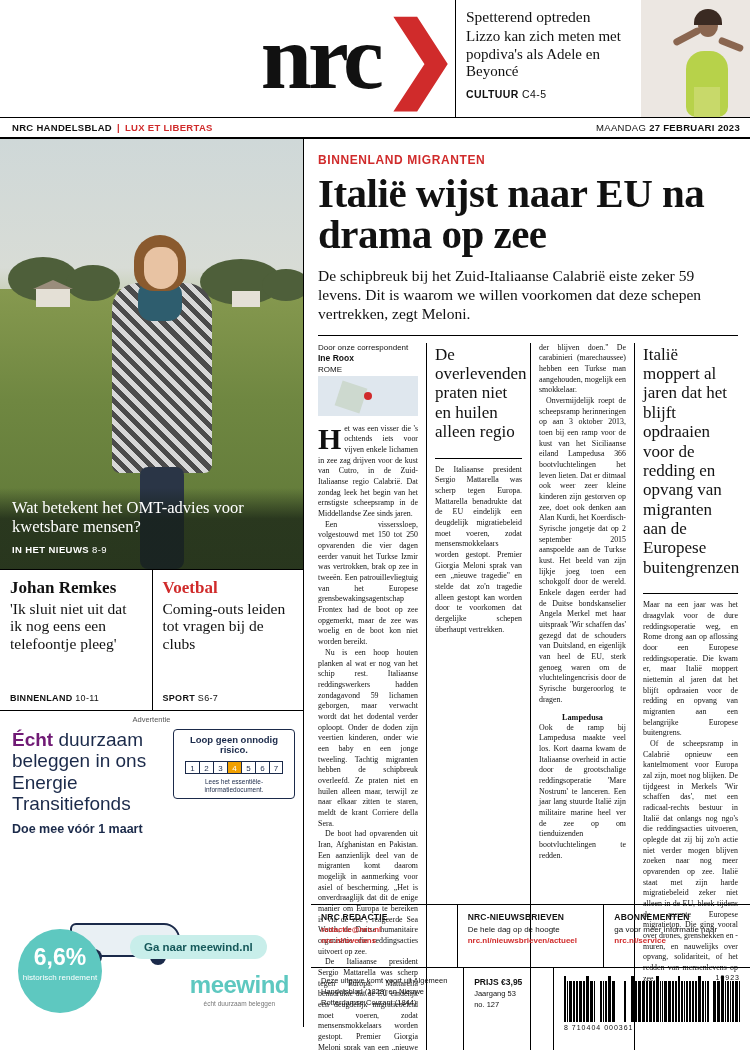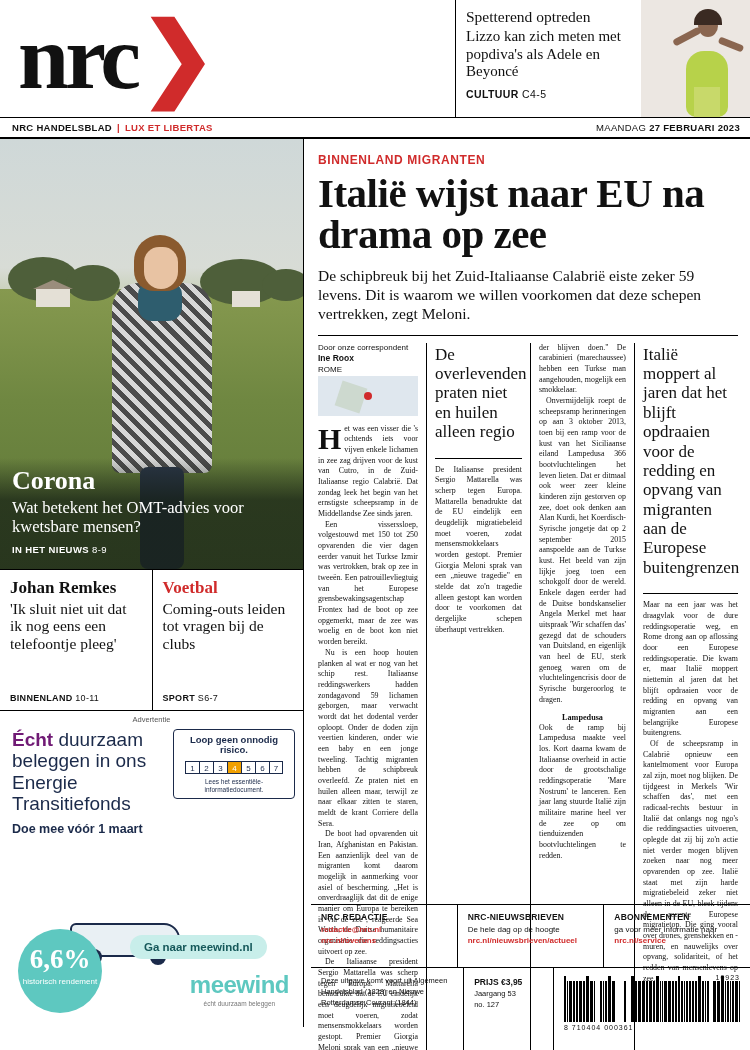--- a/index.html
+++ b/index.html
@@ -9,21 +9,21 @@
     background:#ffffff;
     font-family:"Liberation Serif", serif;
     color:#111;
     overflow:hidden;
     position:relative;
   }
   .page { width:750px; height:1050px; position:relative; }
 
   
   .topstrip { display:flex; height:118px; border-bottom:1px solid #000; }
-  .logo-area { width:455px; position:relative; padding:14px 0 0 18px; }
+  .logo-area { width:455px; position:relative; padding:14px 0 0 18px;text-align:right; }
   .nrc-logo { font-family:"Liberation Serif", serif; font-weight:bold; font-size:92px; letter-spacing:-4px; line-height:0.95; color:#111; }
   .nrc-arrow { display:inline-block; color:#d02b2b; font-size:92px; font-weight:bold; vertical-align:top; margin-left:2px;}
   .promo { flex:1; border-left:1px solid #000; display:flex; position:relative; overflow:hidden; }
   .promo-text { padding:8px 4px 4px 10px; width:185px; }
   .promo-title { font-weight:normal; font-size:15.5px; line-height:1.1; margin-bottom:3px; }
   .promo-sub { font-size:15px; line-height:1.18; font-family:"Liberation Serif", serif; }
   .promo-cat { font-size:10.5px; font-weight:bold; font-family:"Liberation Sans", sans-serif; margin-top:7px; letter-spacing:0.4px;}
   .promo-cat span { font-weight:normal; }
   .promo-img { flex:1; position:relative; background:#ece7e2; }
   .promo-figure { position:absolute; right:6px; bottom:0; width:74px; height:112px; }
@@ -94,21 +94,21 @@
   .ad-risk-t { font-family:"Liberation Sans", sans-serif; font-size:9.5px; font-weight:bold; color:#1b2a4a; line-height:1.1; }
   .scale { display:flex; justify-content:center; margin:5px 0 4px; }
   .scale div { width:14px; height:13px; border:1px solid #1b2a4a; border-right:none; font-family:"Liberation Sans", sans-serif; font-size:8px; line-height:13px; color:#1b2a4a; }
   .scale div:last-child { border-right:1px solid #1b2a4a; }
   .scale div.on { background:#f0a000; color:#fff; }
   .ad-risk-s { font-family:"Liberation Sans", sans-serif; font-size:6.5px; color:#1b2a4a; line-height:1.2; }
   .ad-van { position:absolute; left:70px; bottom:52px; width:120px; height:52px; }
   .van-body { position:absolute; left:0; bottom:10px; width:110px; height:34px; background:#e9f0f4; border:2px solid #1b2a4a; border-radius:6px 16px 4px 4px; }
   .van-w { position:absolute; bottom:2px; width:16px; height:16px; border-radius:50%; background:#1b2a4a; }
   .ad-pct { position:absolute; left:18px; bottom:6px; width:84px; height:84px; border-radius:50%; background:#5ec8c0; color:#fff; text-align:center; padding-top:17px; }
-  .ad-pct b { display:block; font-family:Liberation Serif, serif; font-size:27px; line-height:1; }
+  .ad-pct b { display:block; font-family:Liberation Sans, sans-serif; font-size:23px; line-height:1; }
   .ad-pct span { display:block; font-family:"Liberation Sans", sans-serif; font-size:8px; line-height:1.25; margin-top:4px; }
   .ad-link { position:absolute; left:130px; bottom:60px; background:#c8eeea; color:#15585a; font-family:"Liberation Sans", sans-serif; font-size:11.5px; font-weight:bold; padding:6px 14px; border-radius:14px; }
   .ad-brand { position:absolute; right:14px; bottom:12px; text-align:center; }
   .ad-brand b { font-family:"Liberation Sans", sans-serif; font-size:24px; color:#5ec8c0; letter-spacing:-0.5px; }
   .ad-brand span { display:block; font-family:"Liberation Sans", sans-serif; font-size:6.5px; color:#777; margin-top:1px; }
 
   
   .rc-pad { padding:14px 12px 0 14px; }
   .kicker { font-family:"Liberation Sans", sans-serif; color:#d02b2b; font-weight:bold; font-size:12px; letter-spacing:0.6px; margin-bottom:6px; }
   .headline { font-size:41px; font-weight:bold; line-height:1.0; letter-spacing:-0.5px; margin-bottom:11px; }
@@ -200,21 +200,20 @@
         <div class="house h1"></div>
           <div class="house h2"></div>
         <div class="person">
           <div class="p-coat"></div>
           <div class="p-legs"></div>
           <div class="p-scarf"></div>
           <div class="p-hair"></div>
           <div class="p-face"></div>
         </div>
         <div class="photo-caption">
-          <div class="pc-title">Corona</div>
           <div class="pc-text">Wat betekent het OMT-advies voor kwetsbare mensen?</div>
           <div class="pc-kicker"><span style="font-weight:bold">IN HET NIEUWS</span>&nbsp;<span>8-9</span></div>
         </div>
       </div>
 
       <div class="teasers">
         <div class="teaser">
           <div class="tz-title">Johan Remkes</div>
           <div class="tz-text">'Ik sluit niet uit dat ik nog eens een telefoontje pleeg'</div>
           <div class="tz-kicker"><span style="font-weight:bold">BINNENLAND</span>&nbsp;<span>10-11</span></div>

